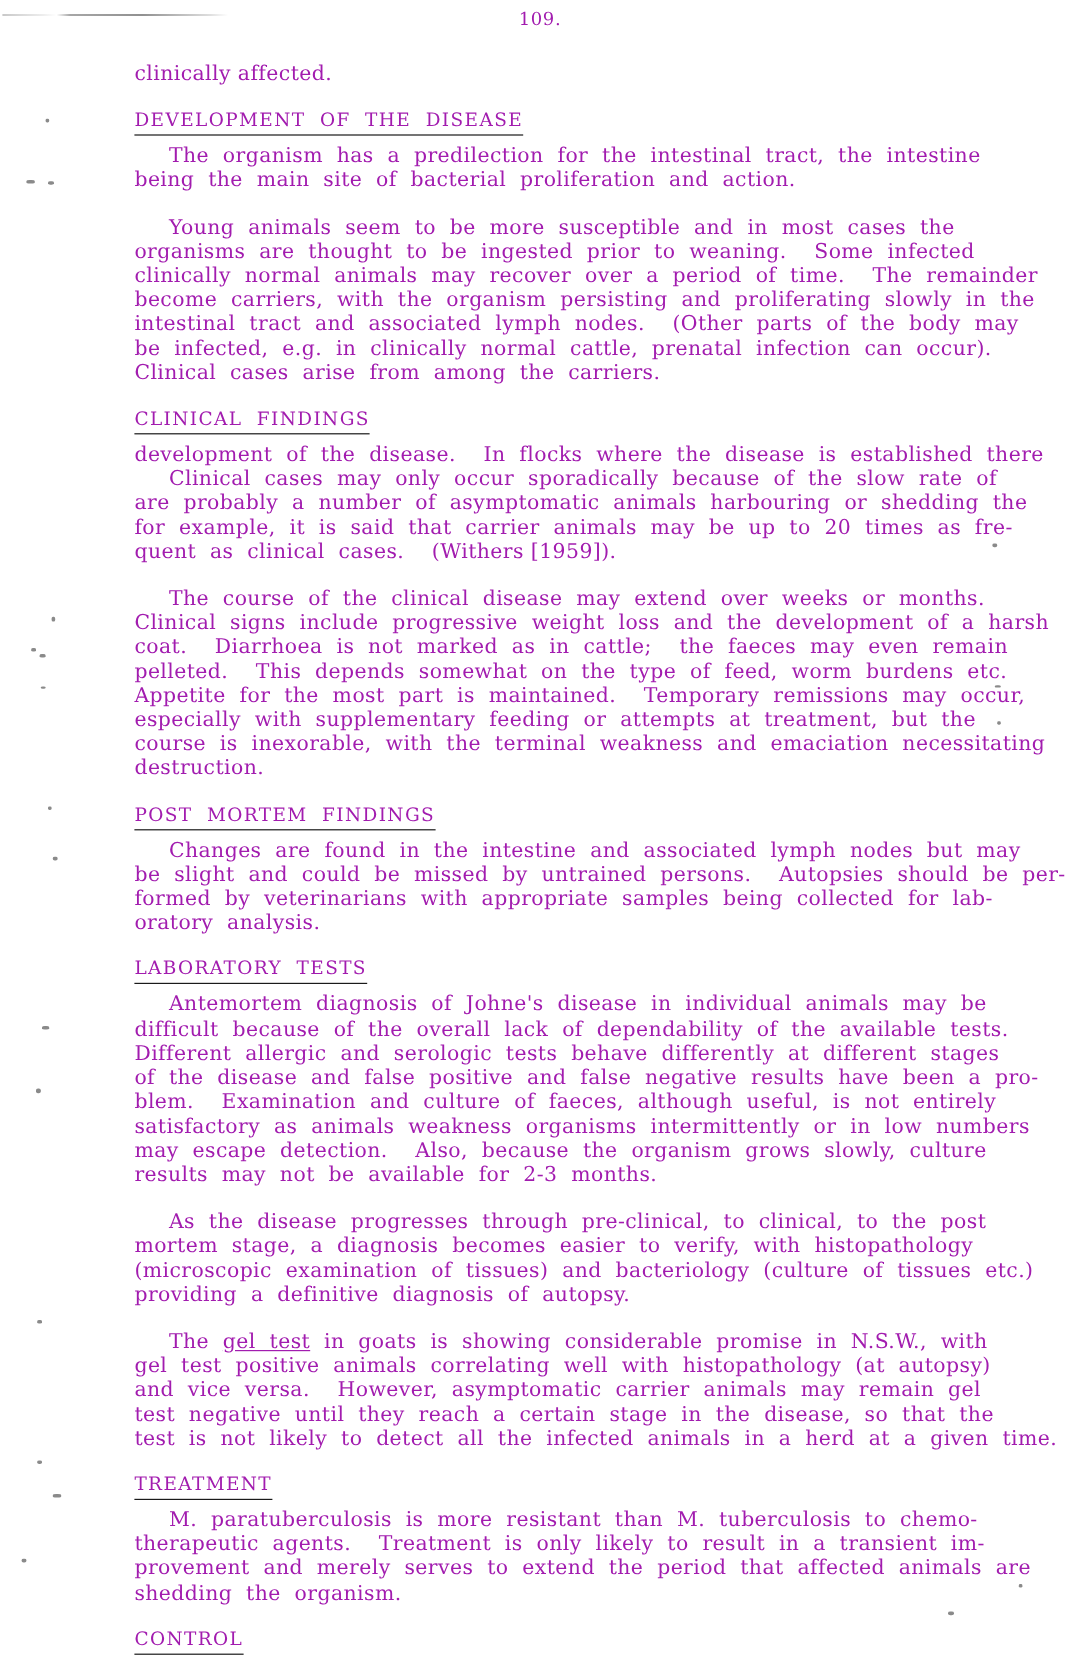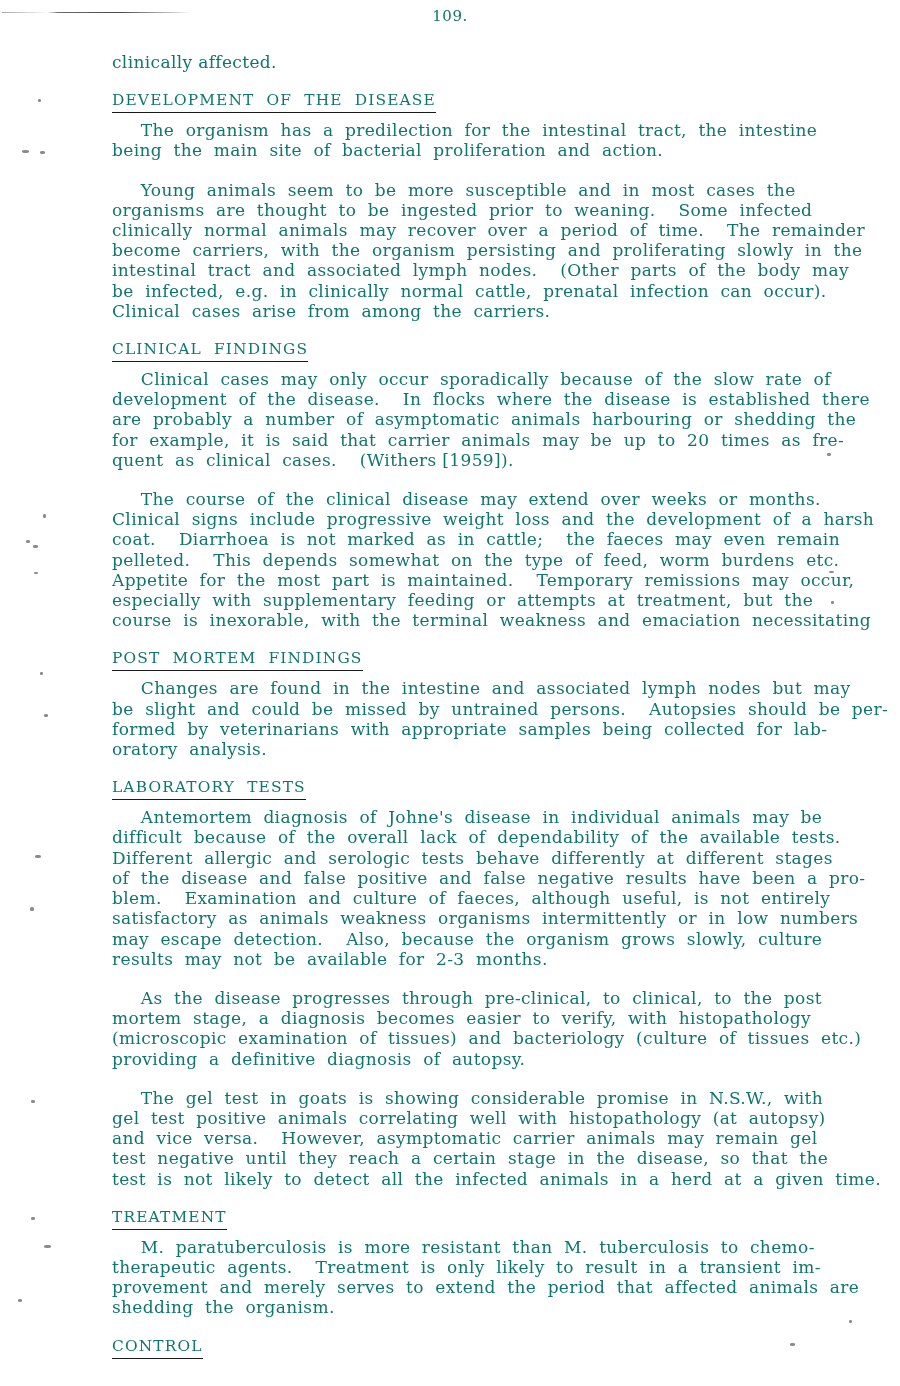--- a/index.html
+++ b/index.html
@@ -7,21 +7,21 @@
     padding: 0;
     background: #ffffff;
   }
   #page {
     position: relative;
     width: 900px;
     height: 1386px;
     background: #ffffff;
     overflow: hidden;
     font-family: "DejaVu Serif", "Liberation Serif", serif;
-    color: #0f766e;
+    color: #a21caf;
   }
 
   
   .scanline {
     position: absolute;
     left: 2px;
     top: 12px;
     width: 188px;
     height: 1px;
     background: linear-gradient(to right,
@@ -76,21 +76,21 @@
     font-size: 15.4px;
     line-height: 21px;
     letter-spacing: 1.15px;
     white-space: pre;
     display: inline-block;
     border-bottom: 1.4px solid #1a1a1a;
     padding-bottom: 1px;
   }
   .heading-wrap { margin: 0; }
 
-  .u { text-underline-offset: 2px; }
+  .u { text-decoration: underline; text-underline-offset: 2px; }
 </style>
 </head>
 <body>
 
 <div id="page">
 
   <div class="scanline"></div>
   <div id="specks">
       <div class="speck" style="left: 38px; top: 99px; width: 3px; height: 3px;"></div>
       <div class="speck" style="left: 22px; top: 150px; width: 7px; height: 3px;"></div>
@@ -141,35 +141,36 @@
       <div class="line">be  infected,  e.g.  in  clinically  normal  cattle,  prenatal  infection  can  occur).</div>
       <div class="line">Clinical  cases  arise  from  among  the  carriers.</div>
     </div>
     <div class="gap-head"></div>
 
     <div class="heading-wrap">
       <span class="heading">CLINICAL  FINDINGS</span>
     </div>
     <div class="gap-small"></div>
     <div class="para">
+      <div class="line">development  of  the  disease.    In  flocks  where  the  disease  is  established  there</div>
       <div class="line">     Clinical  cases  may  only  occur  sporadically  because  of  the  slow  rate  of</div>
-      <div class="line">development  of  the  disease.    In  flocks  where  the  disease  is  established  there</div>
       <div class="line">are  probably  a  number  of  asymptomatic  animals  harbouring  or  shedding  the</div>
       <div class="line">for  example,  it  is  said  that  carrier  animals  may  be  up  to  20  times  as  fre-</div>
       <div class="line">quent  as  clinical  cases.    (Withers [1959]).</div>
     </div>
     <div class="gap-para"></div>
     <div class="para">
       <div class="line">     The  course  of  the  clinical  disease  may  extend  over  weeks  or  months.</div>
       <div class="line">Clinical  signs  include  progressive  weight  loss  and  the  development  of  a  harsh</div>
       <div class="line">coat.    Diarrhoea  is  not  marked  as  in  cattle;    the  faeces  may  even  remain</div>
       <div class="line">pelleted.    This  depends  somewhat  on  the  type  of  feed,  worm  burdens  etc.</div>
       <div class="line">Appetite  for  the  most  part  is  maintained.    Temporary  remissions  may  occur,</div>
       <div class="line">especially  with  supplementary  feeding  or  attempts  at  treatment,  but  the</div>
       <div class="line">course  is  inexorable,  with  the  terminal  weakness  and  emaciation  necessitating</div>
+      <div class="line">destruction.</div>
     </div>
     <div class="gap-head"></div>
 
     <div class="heading-wrap">
       <span class="heading">POST  MORTEM  FINDINGS</span>
     </div>
     <div class="gap-small"></div>
     <div class="para">
       <div class="line">     Changes  are  found  in  the  intestine  and  associated  lymph  nodes  but  may</div>
       <div class="line">be  slight  and  could  be  missed  by  untrained  persons.    Autopsies  should  be  per-</div>

